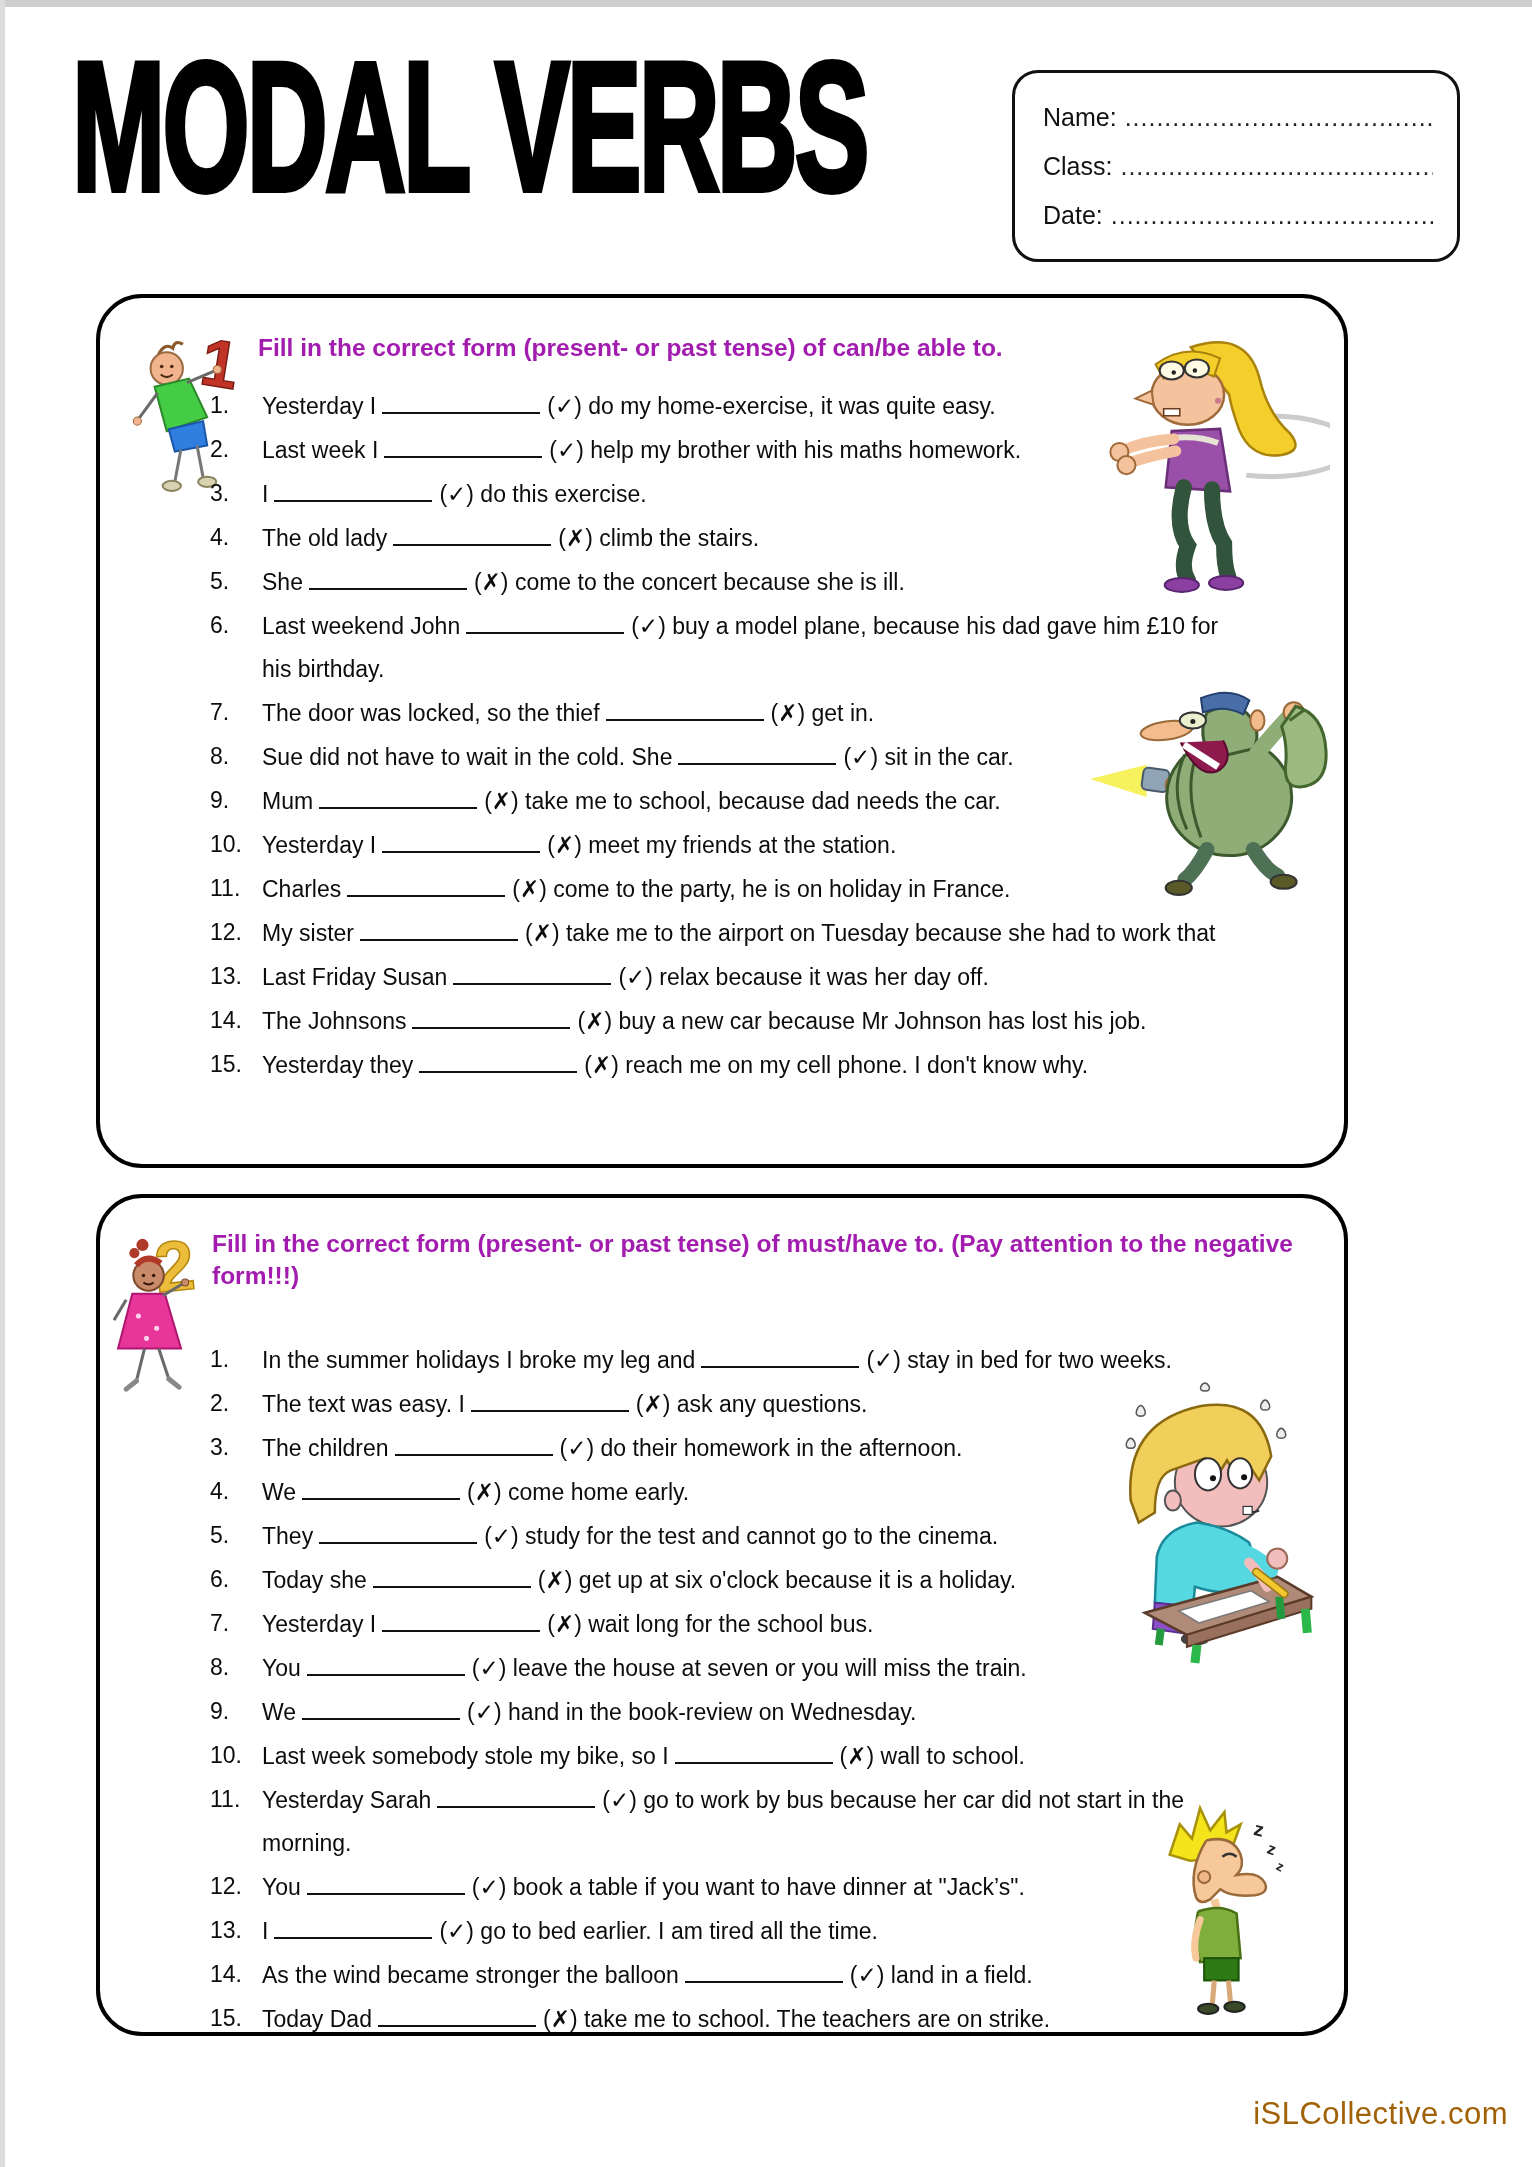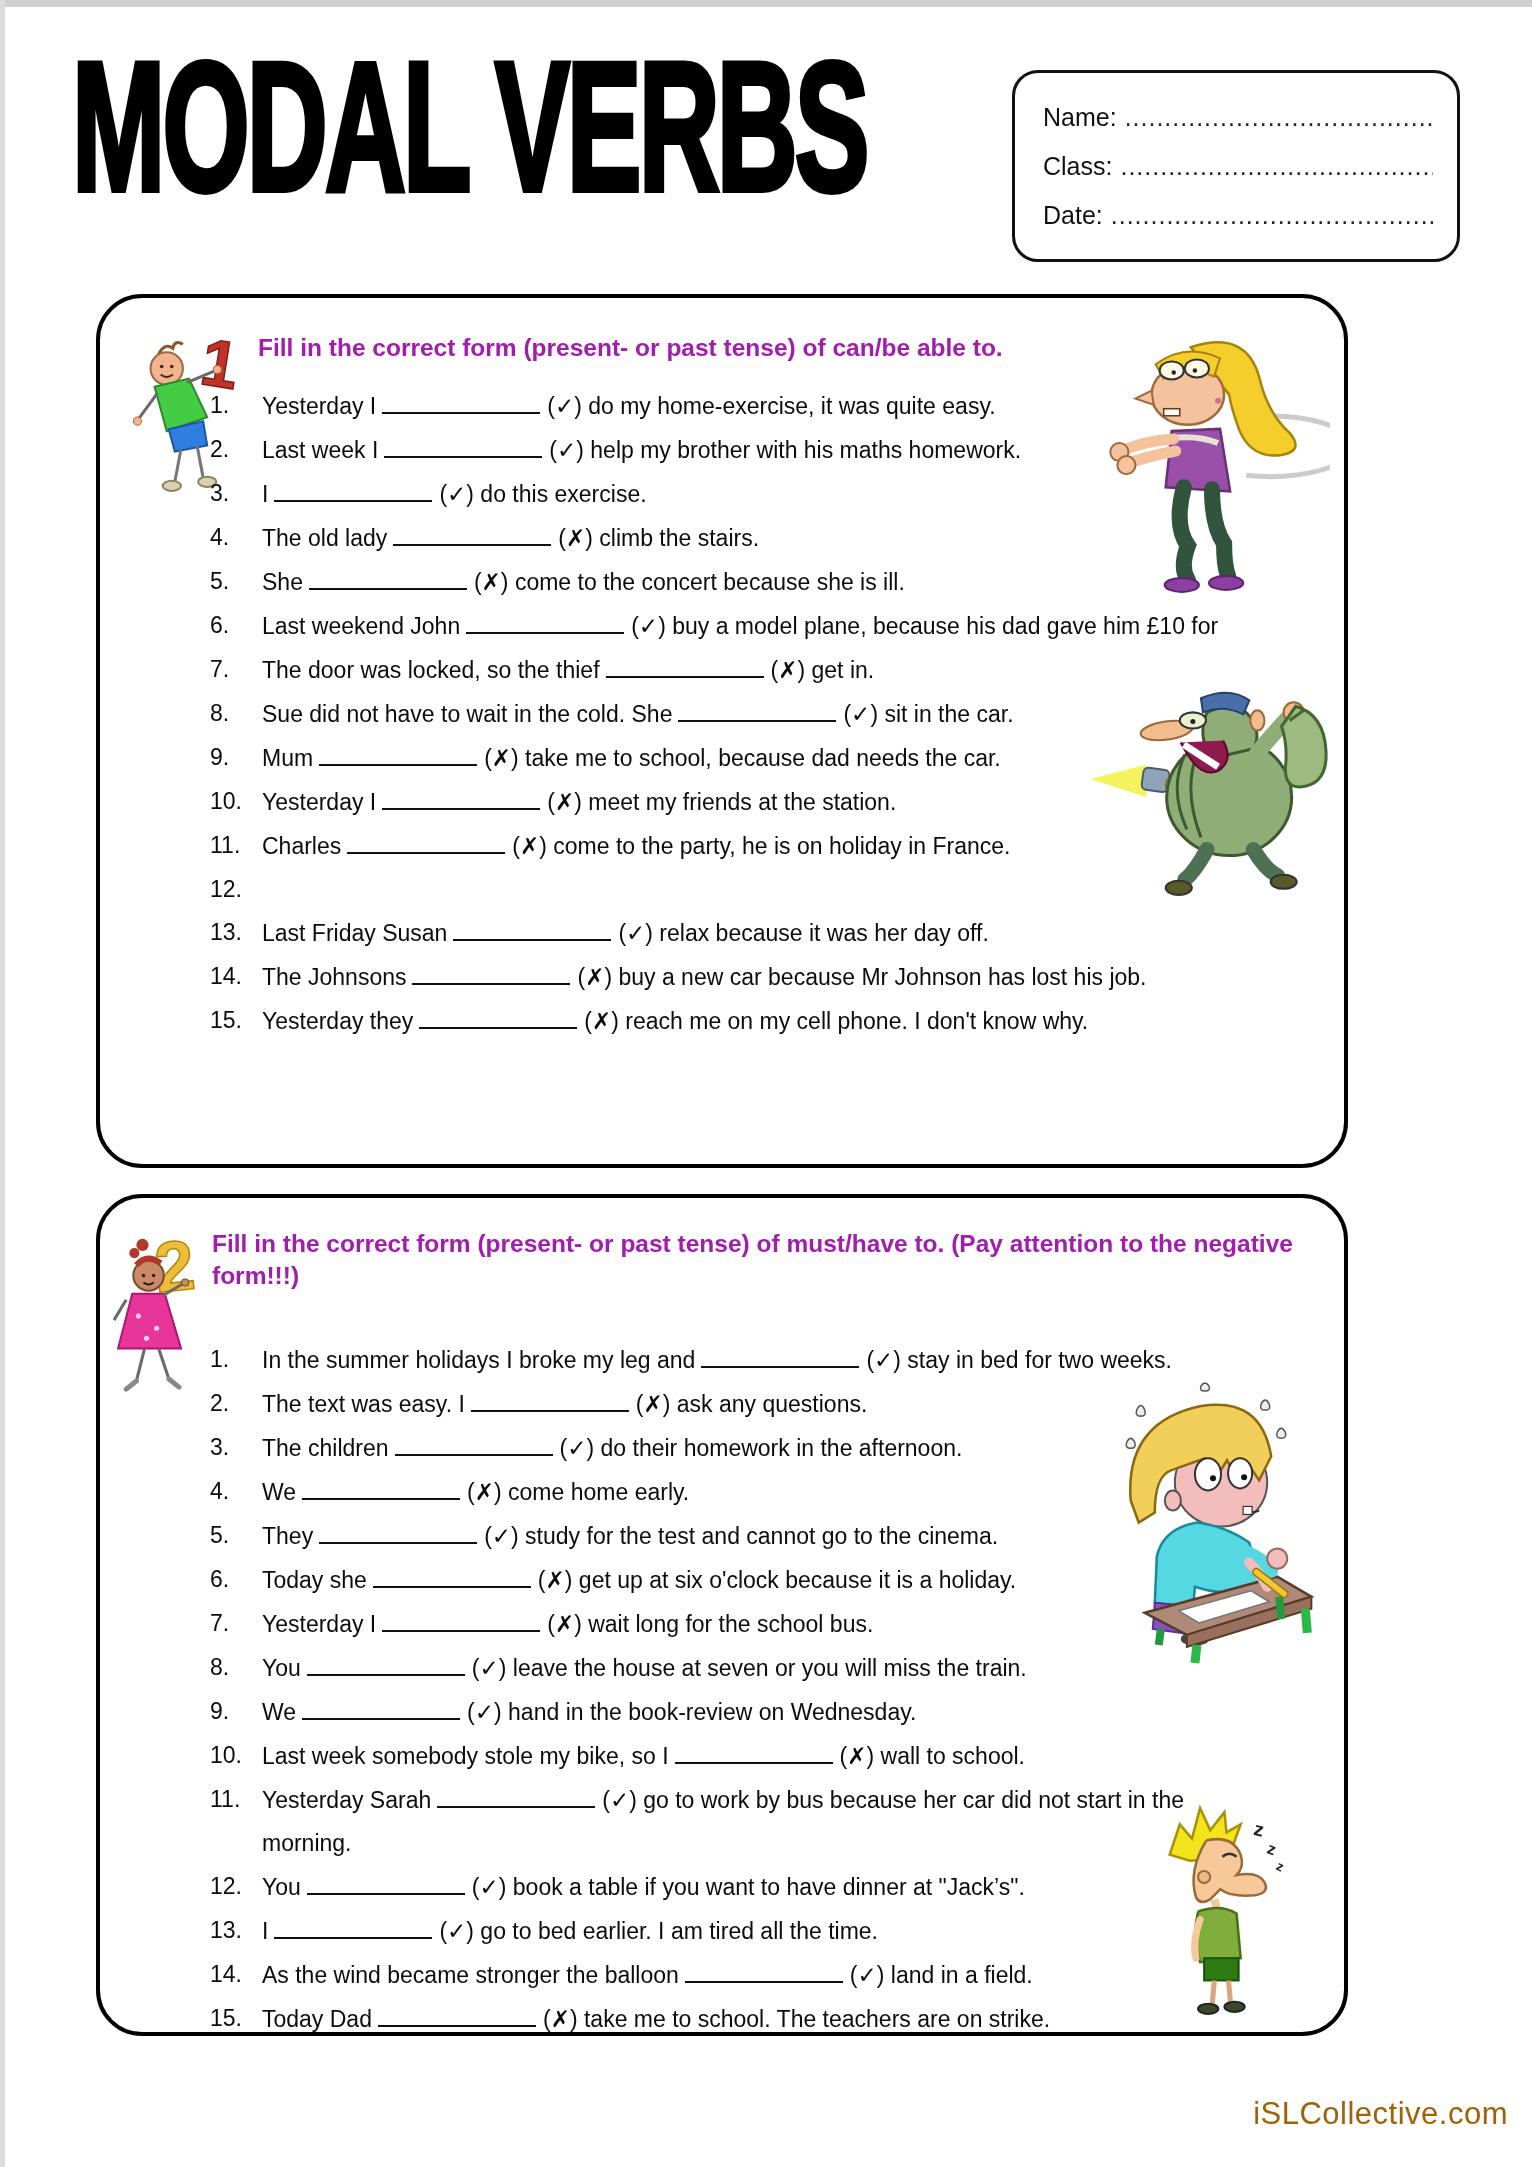--- a/index.html
+++ b/index.html
@@ -169,21 +169,21 @@
       <div class="item">
         <span class="num">4.</span>
         <div class="txt"><span class="line"><span class="pre">The old lady</span><span class="blank"></span><span class="mark">(✗)</span><span class="post"> climb the stairs.</span></span></div>
       </div>
       <div class="item">
         <span class="num">5.</span>
         <div class="txt"><span class="line"><span class="pre">She</span><span class="blank"></span><span class="mark">(✗)</span><span class="post"> come to the concert because she is ill.</span></span></div>
       </div>
       <div class="item">
         <span class="num">6.</span>
-        <div class="txt"><span class="line"><span class="pre">Last weekend John</span><span class="blank"></span><span class="mark">(✓)</span><span class="post"> buy a model plane, because his dad gave him £10 for</span></span></div>
+        <div class="txt"><span class="line"><span class="pre">Last weekend John</span><span class="blank"></span><span class="mark">(✓)</span><span class="post"> buy a model plane, because his dad gave him £10 for</span></span><div class="cont">his birthday.</div></div>
       </div>
       <div class="item">
         <span class="num">7.</span>
         <div class="txt"><span class="line"><span class="pre">The door was locked, so the thief</span><span class="blank"></span><span class="mark">(✗)</span><span class="post"> get in.</span></span></div>
       </div>
       <div class="item">
         <span class="num">8.</span>
         <div class="txt"><span class="line"><span class="pre">Sue did not have to wait in the cold. She</span><span class="blank"></span><span class="mark">(✓)</span><span class="post"> sit in the car.</span></span></div>
       </div>
       <div class="item">
@@ -193,21 +193,21 @@
       <div class="item">
         <span class="num">10.</span>
         <div class="txt"><span class="line"><span class="pre">Yesterday I</span><span class="blank"></span><span class="mark">(✗)</span><span class="post"> meet my friends at the station.</span></span></div>
       </div>
       <div class="item">
         <span class="num">11.</span>
         <div class="txt"><span class="line"><span class="pre">Charles</span><span class="blank"></span><span class="mark">(✗)</span><span class="post"> come to the party, he is on holiday in France.</span></span></div>
       </div>
       <div class="item">
         <span class="num">12.</span>
-        <div class="txt"></div>
+        <div class="txt"><span class="line"><span class="pre">My sister</span><span class="blank"></span><span class="mark">(✗)</span><span class="post"> take me to the airport on Tuesday because she had to work that</span></span></div>
       </div>
       <div class="item">
         <span class="num">13.</span>
         <div class="txt"><span class="line"><span class="pre">Last Friday Susan</span><span class="blank"></span><span class="mark">(✓)</span><span class="post"> relax because it was her day off.</span></span></div>
       </div>
       <div class="item">
         <span class="num">14.</span>
         <div class="txt"><span class="line"><span class="pre">The Johnsons</span><span class="blank"></span><span class="mark">(✗)</span><span class="post"> buy a new car because Mr Johnson has lost his job.</span></span></div>
       </div>
       <div class="item">

